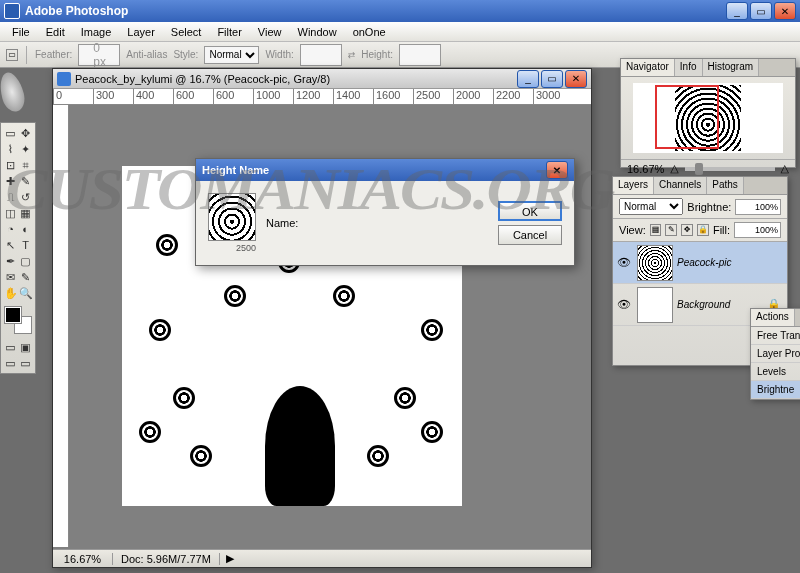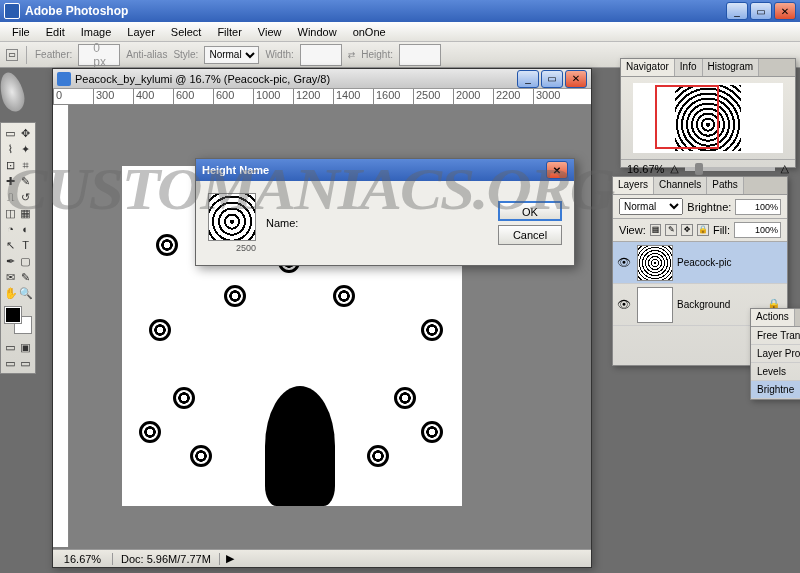--- a/index.html
+++ b/index.html
@@ -63,21 +63,21 @@
 .nav .slider{flex:1;height:4px;background:#bbb;position:relative}
 .nav .slider:before{content:"";position:absolute;left:10px;top:-4px;width:8px;height:12px;background:#888;border-radius:2px}
 .layers{right:12px;top:108px;width:176px;height:190px}
 .layers .opts{display:flex;align-items:center;padding:3px 6px;gap:4px;border-bottom:1px solid #aaa;font-size:10px}
 .layers select{font-size:10px;height:17px;width:68px}
 .layers .lock{display:flex;align-items:center;padding:3px 6px;gap:4px;border-bottom:1px solid #aaa;font-size:10px}
 .layerlist{overflow:auto}
 .layer{display:flex;align-items:center;padding:2px;border-bottom:1px solid #ccc;height:42px}
 .layer .vis{width:18px;text-align:center}
 .layer .lthumb{width:36px;height:36px;border:1px solid #888;background:#fff;margin:0 4px}
-.layer .lname{font-size:10px;}
+.layer .lname{font-size:10px;font-style:italic}
 .layer.active{background:#b8cce8}
 .actions{right:-6px;top:240px;width:54px}
 .actions .item{padding:3px 6px;font-size:10px;border-bottom:1px solid #ccc;white-space:nowrap;overflow:hidden}
 .actions .item.sel{background:#b8cce8}
 .watermark{position:absolute;left:20px;top:155px;font-size:60px;font-weight:bold;font-style:italic;color:rgba(100,100,100,.4);letter-spacing:-2px;z-index:100;pointer-events:none;font-family:Georgia,serif;transform:scaleX(1.05)}
 .pct{width:48px;height:16px;background:#fff;border:1px solid #999;font-size:9px;text-align:right;padding:0 2px;display:inline-flex;align-items:center;justify-content:flex-end}
 .smico{width:12px;height:12px;display:inline-block;border:1px solid #888;font-size:8px;text-align:center;line-height:10px}
 </style>
 </head>
 <body>

